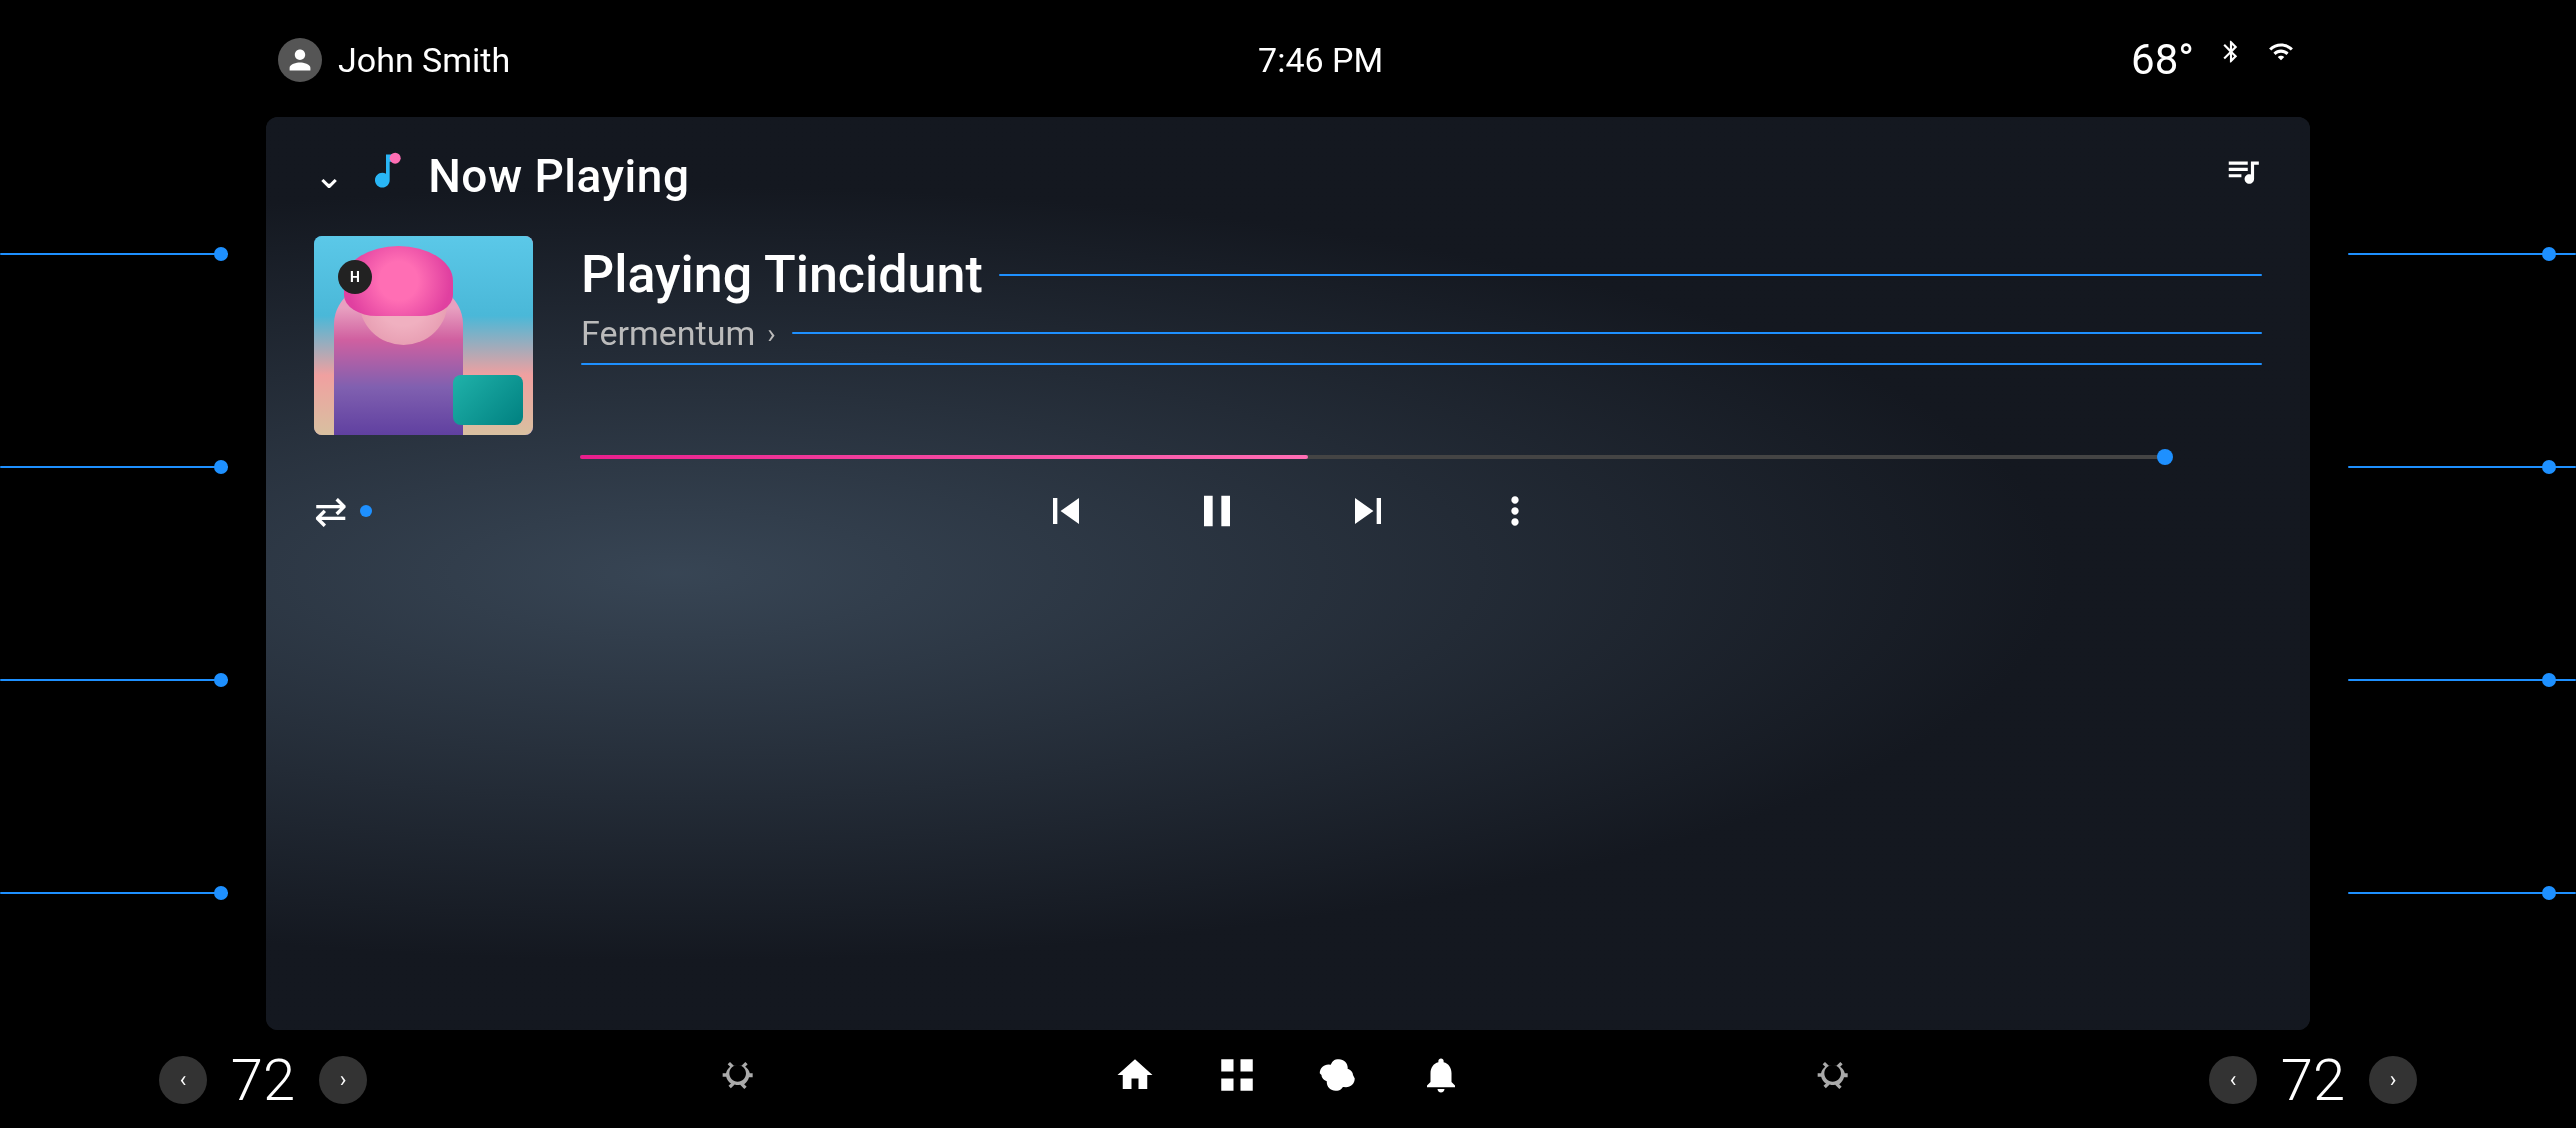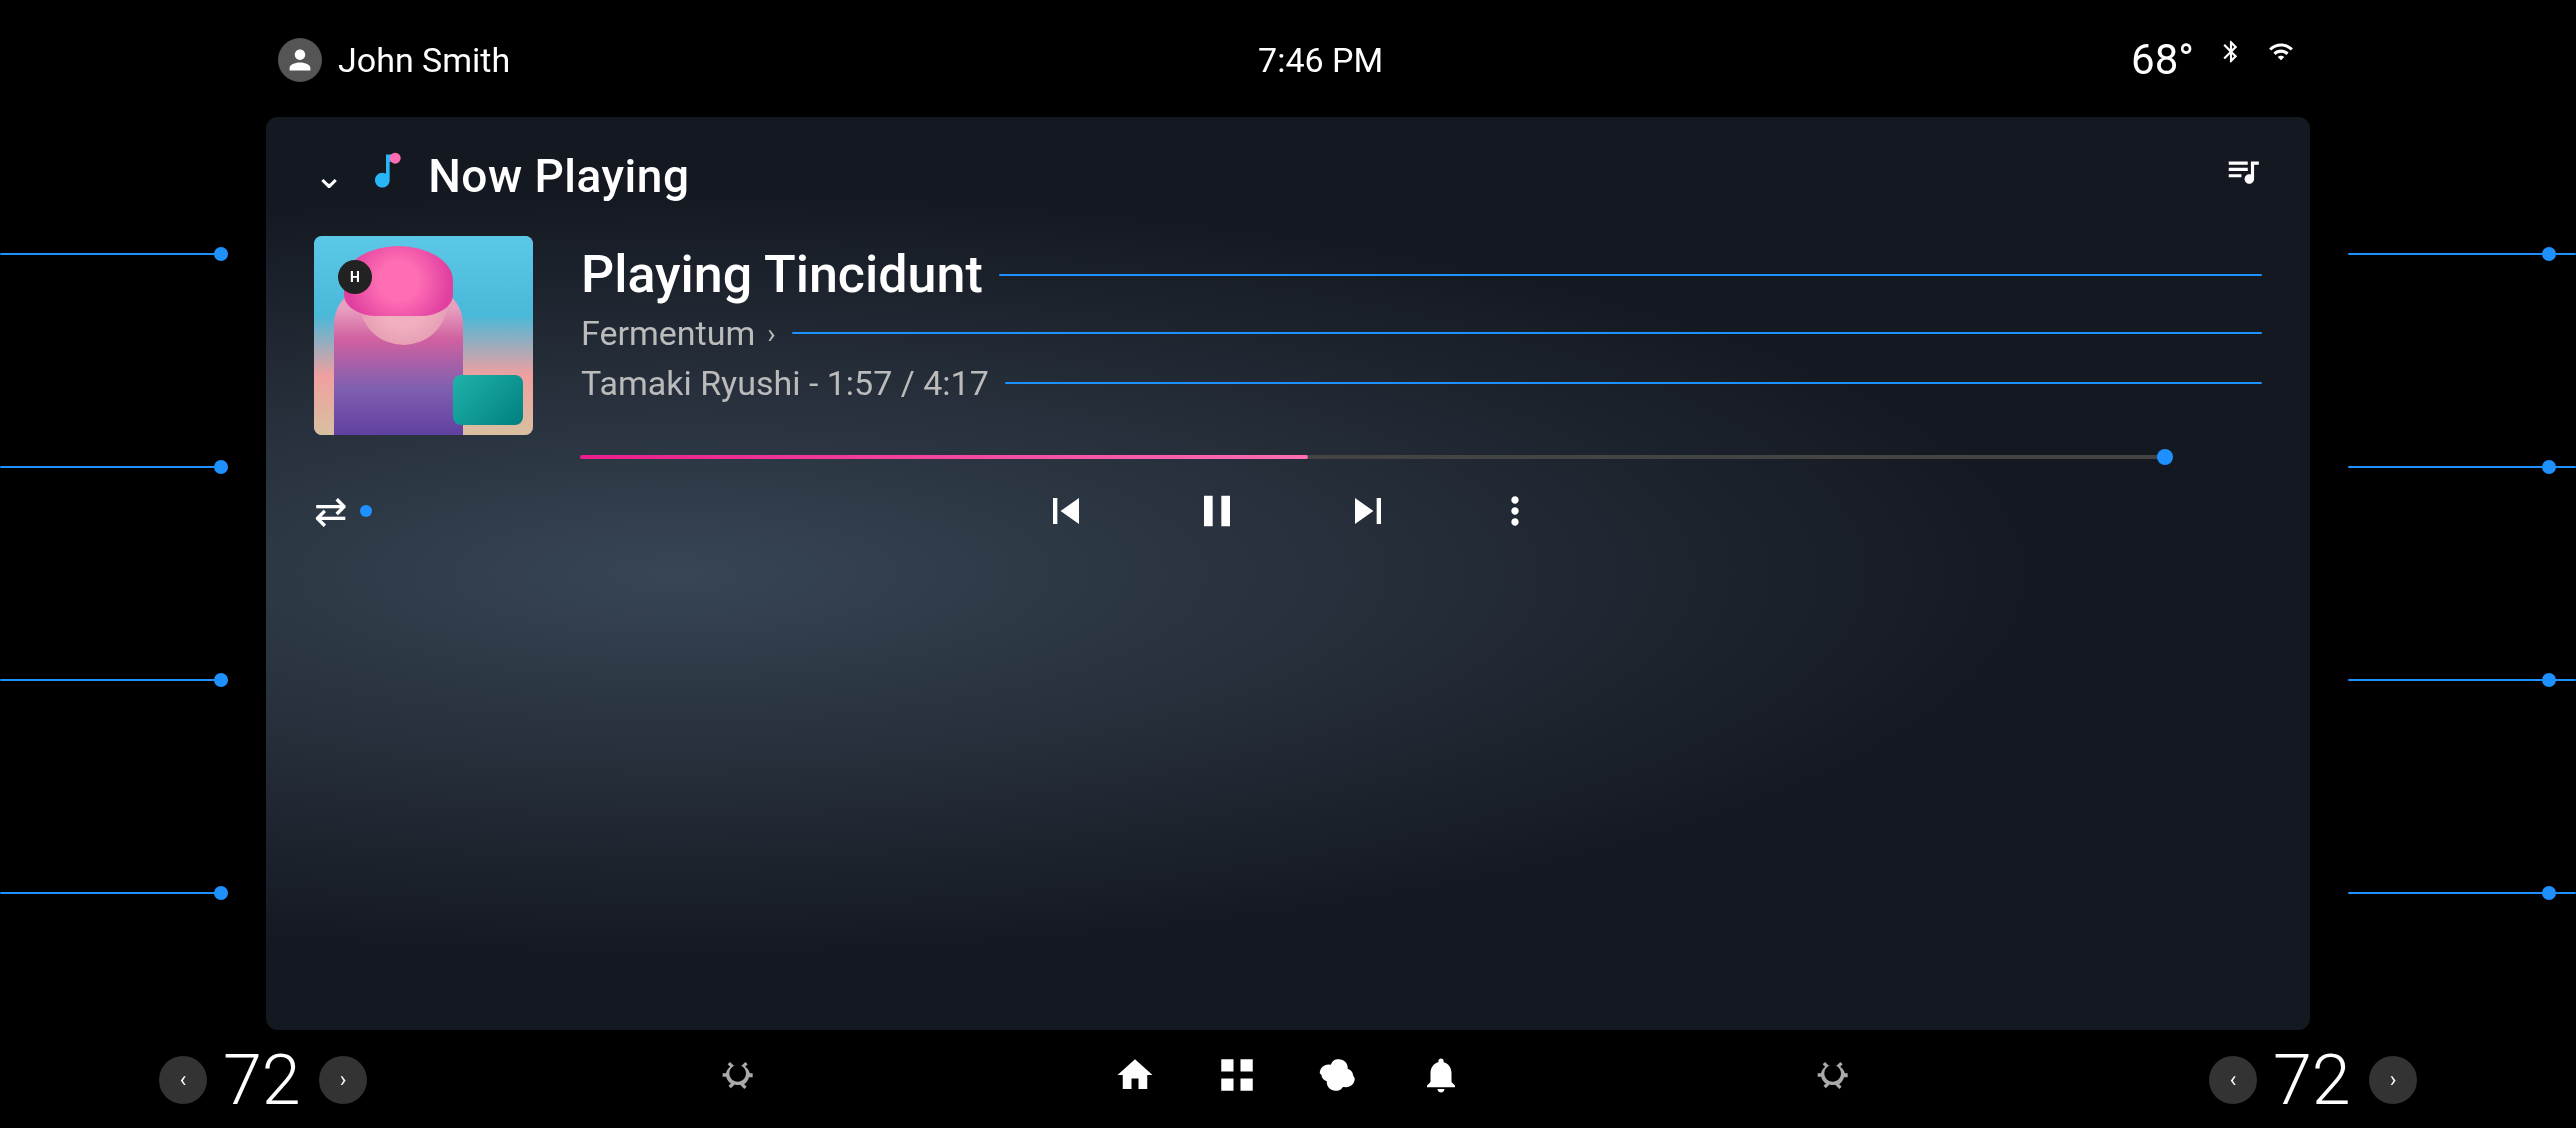--- a/index.html
+++ b/index.html
@@ -336,25 +336,25 @@
       height: 48px;
       background: #333;
       border-radius: 50%;
       display: flex;
       align-items: center;
       justify-content: center;
       font-size: 22px;
       cursor: pointer;
     }
     .temp-value {
-      font-size: 70px;
+      font-size: 58px;
       font-weight: 300;
       color: #fff;
       min-width: 80px;
-      text-align: left;
+      text-align: center;
     }
     .nav-icons {
       display: flex;
       align-items: center;
       gap: 60px;
     }
     .nav-icon {
       font-size: 42px;
       color: #fff;
       cursor: pointer;
@@ -553,21 +553,20 @@
 
       <div class="blue-line-row">
         <div class="song-album">
           <span>Fermentum</span>
           <span class="chevron-right">›</span>
         </div>
         <div class="blue-line"></div>
       </div>
 
       <div class="blue-line-row">
-        <span class="song-artist-time">Tamaki Ryushi - 1:57 / 4:17</span>
         <div class="blue-line"></div>
       </div>
     </div>
   </div>
 
   <div class="progress-container">
     <div class="progress-track">
       <div class="progress-fill"></div>
     </div>
     <div class="progress-thumb"></div>

